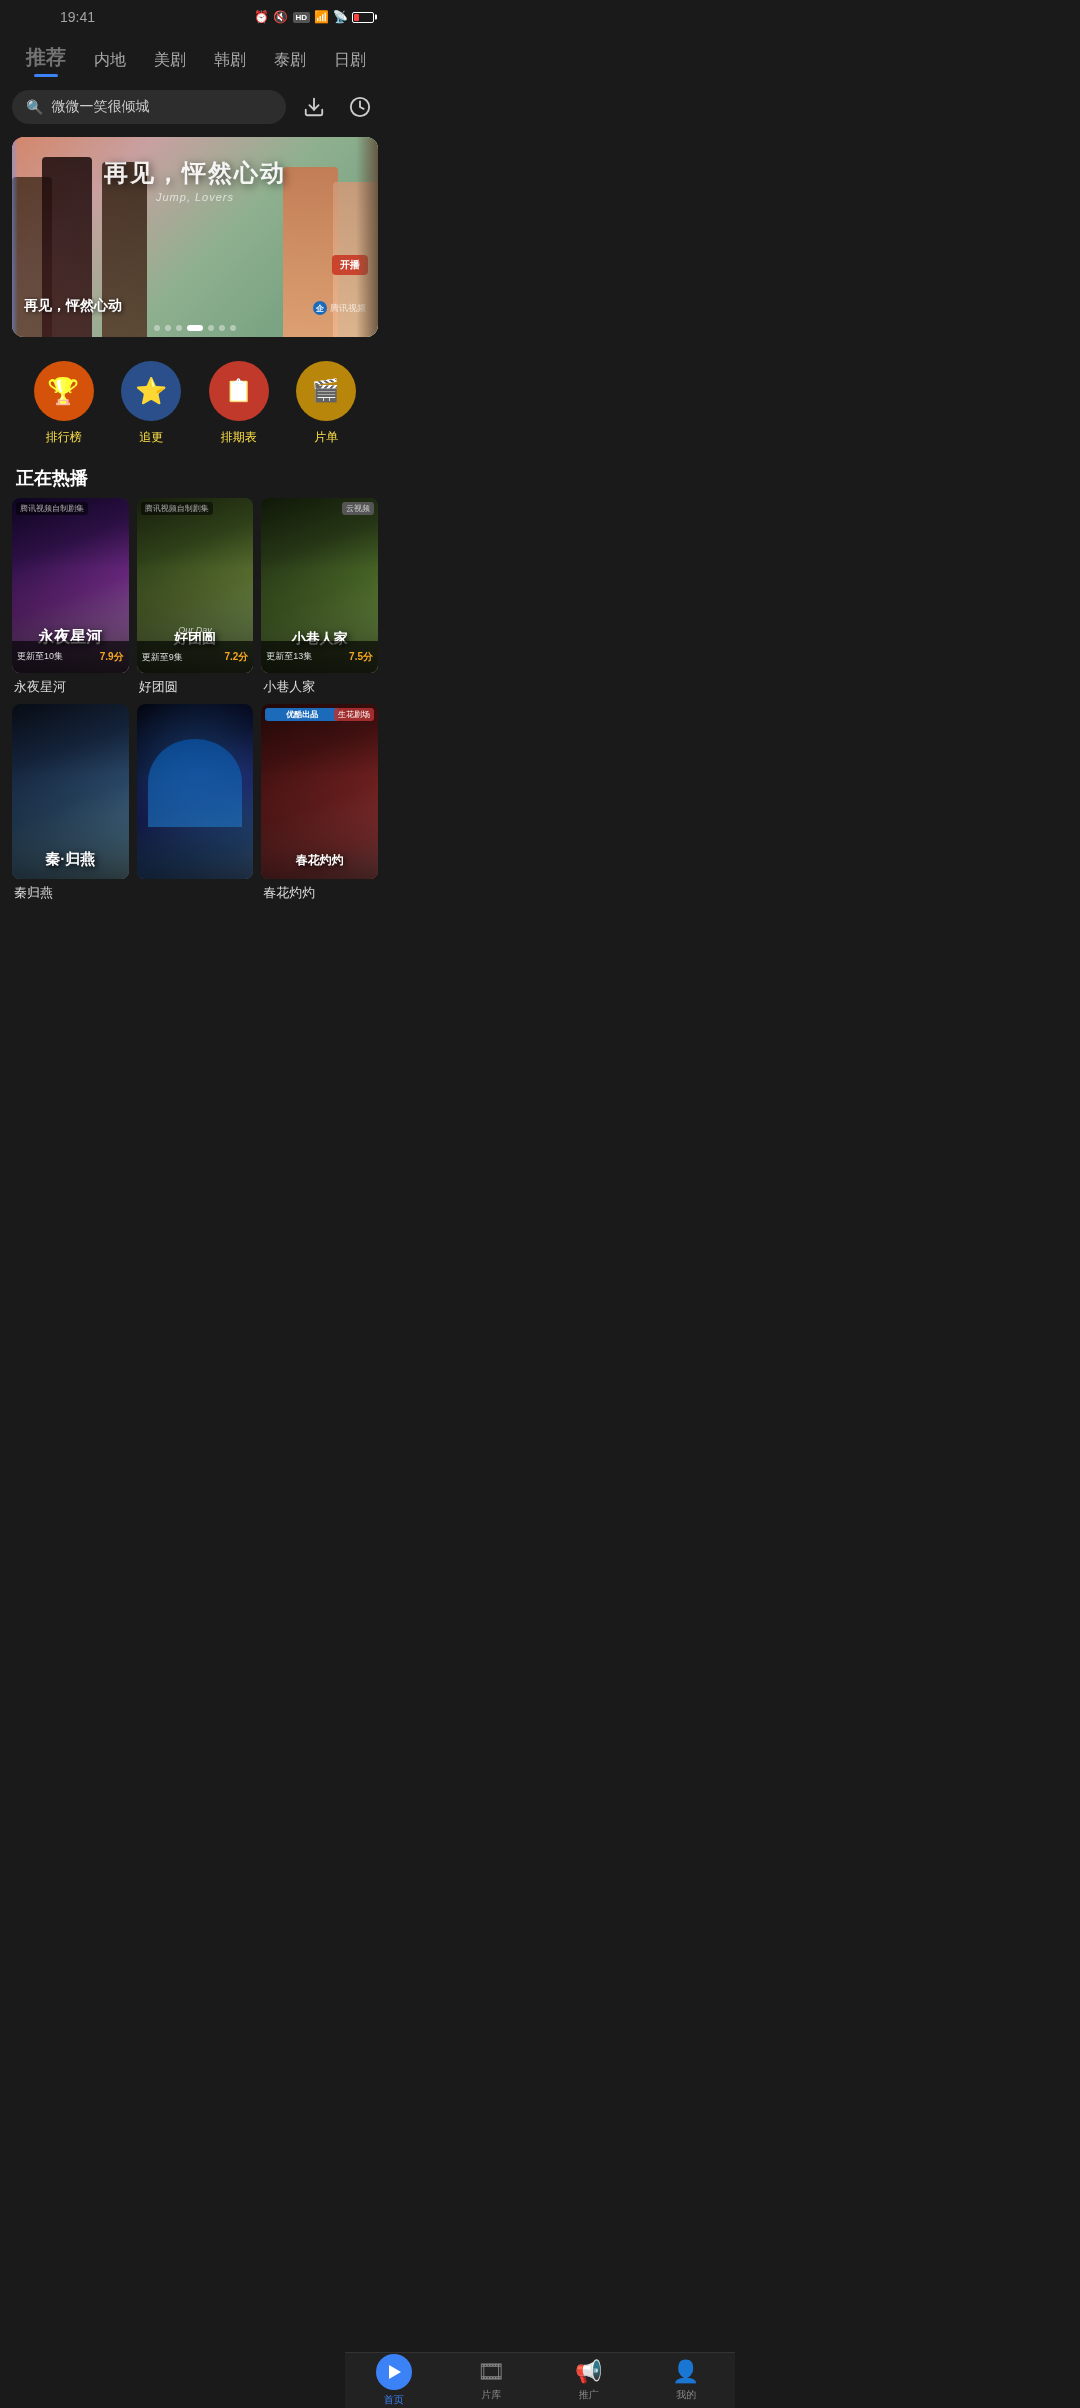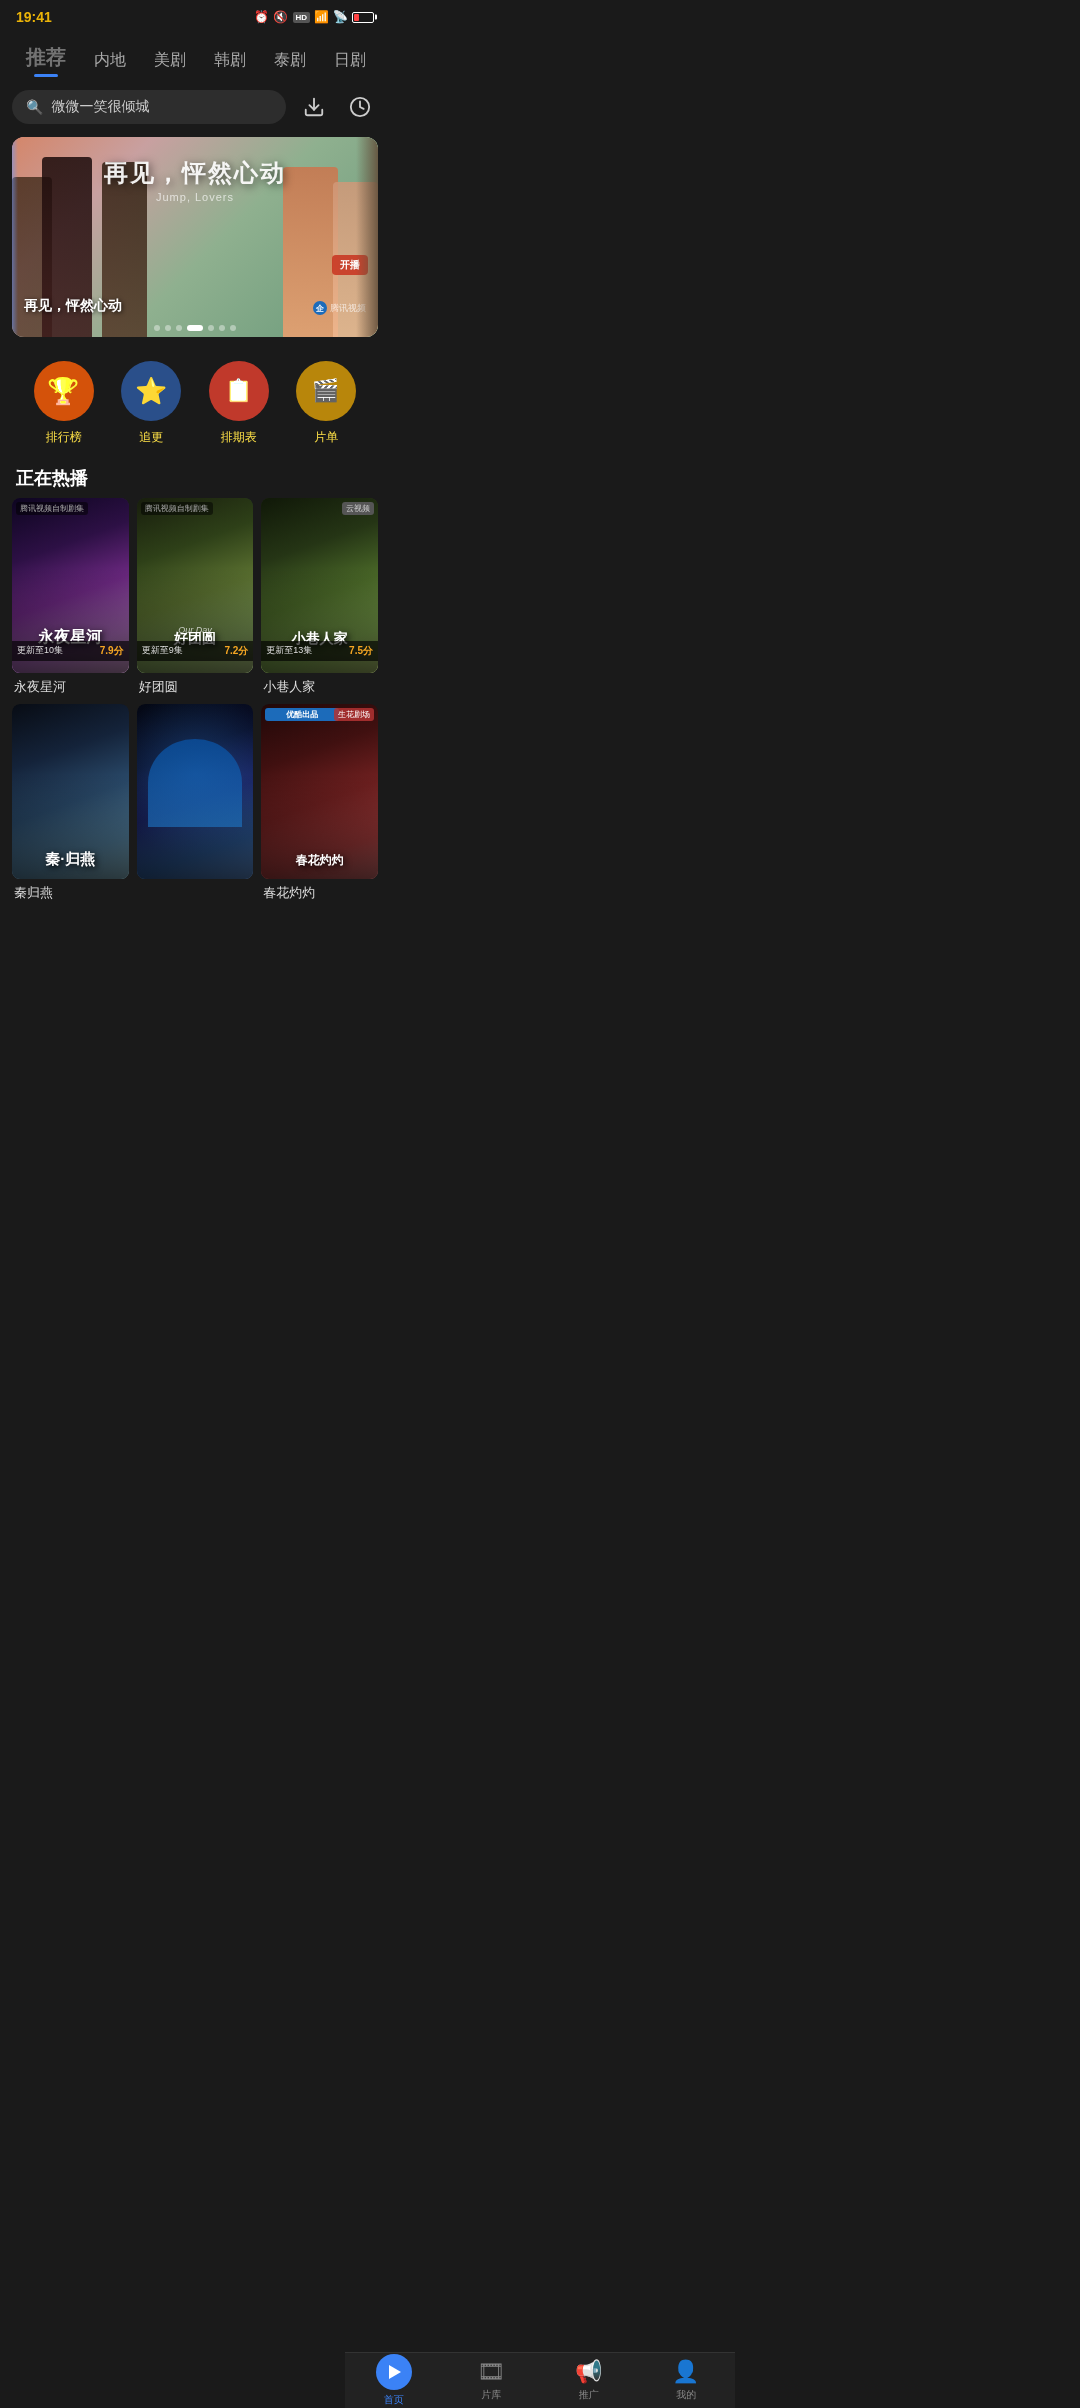--- a/index.html
+++ b/index.html
@@ -17,22 +17,23 @@
     
     .status-bar {
       display: flex;
       justify-content: space-between;
       align-items: center;
       padding: 8px 16px 4px;
       height: 30px;
     }
     .status-time {
       font-size: 14px;
-      font-weight: 700;
-      color: #eab308;
+      font-weight: 400;
+      color: #a3a3a3;
+      margin-left: 44px;
     }
     .status-icons {
       display: flex;
       align-items: center;
       gap: 4px;
       font-size: 11px;
       color: #fff;
     }
     .battery-bar {
       width: 22px;
@@ -241,29 +242,30 @@
       background: linear-gradient(160deg, #1a0a2e 0%, #3d1a5c 30%, #6b2d8a 60%, #c4a0d4 100%);
     }
     .card-bg-2 {
       background: linear-gradient(160deg, #1a2a1a 0%, #2d4a2d 30%, #5a7a4a 60%, #8aaa7a 100%);
     }
     .card-bg-3 {
       background: linear-gradient(160deg, #1a2a0a 0%, #3a4a1a 30%, #6a7a3a 60%, #aaba7a 100%);
     }
     .card-update-bar {
       position: absolute;
-      bottom: 12px;
+      bottom: 0;
       left: 0;
       right: 0;
       background: rgba(0,0,0,0.65);
-      padding: 3px 5px;
+      padding: 9px 5px;
       font-size: 9px;
       color: #ddd;
       display: flex;
       justify-content: space-between;
+      align-items: center;
     }
     .card-score {
       color: #f5a623;
       font-size: 10px;
       font-weight: 600;
     }
     .card-name {
       margin-top: 5px;
       font-size: 13px;
       color: #ddd;
@@ -388,21 +390,21 @@
       <div class="banner-bg">
         <div class="banner-gradient"></div>
 
         <div style="position:absolute;left:0;bottom:0;width:40px;height:160px;background:linear-gradient(180deg,#2a1a0a,#4a2a1a);border-radius:4px 4px 0 0;opacity:0.7"></div>
         <div style="position:absolute;left:30px;bottom:0;width:50px;height:180px;background:linear-gradient(180deg,#1a0a0a,#3a1818);border-radius:4px 4px 0 0;opacity:0.85"></div>
         <div style="position:absolute;left:90px;bottom:0;width:45px;height:175px;background:linear-gradient(180deg,#28180a,#503020);border-radius:4px 4px 0 0;opacity:0.8"></div>
         <div style="position:absolute;right:40px;bottom:0;width:55px;height:170px;background:linear-gradient(180deg,#c87850,#e8a070);border-radius:4px 4px 0 0;opacity:0.9"></div>
         <div style="position:absolute;right:0;bottom:0;width:45px;height:155px;background:linear-gradient(180deg,#d09878,#f0b890);border-radius:4px 4px 0 0;opacity:0.85"></div>
 
         <div style="position:absolute;top:20px;left:50%;transform:translateX(-50%);font-size:24px;font-weight:900;color:rgba(255,255,255,0.92);text-shadow:2px 2px 8px rgba(0,0,0,0.6);white-space:nowrap;letter-spacing:2px">再见，怦然心动</div>
-        <div style="position:absolute;top:54px;left:50%;transform:translateX(-50%);font-size:11px;color:rgba(255,255,255,0.65);white-space:nowrap;letter-spacing:1px">Jump, Lovers</div>
+        <div style="position:absolute;top:54px;left:50%;transform:translateX(-50%);font-size:11px;color:rgba(255,255,255,0.65);white-space:nowrap;font-style:italic;letter-spacing:1px">Jump, Lovers</div>
 
         <div style="position:absolute;left:0;top:0;bottom:0;width:6px;background:linear-gradient(90deg,rgba(100,150,255,0.5),transparent);border-radius:2px 0 0 2px"></div>
 
         <div style="position:absolute;top:118px;right:10px;background:rgba(200,50,30,0.85);color:#fff;font-size:10px;font-weight:bold;padding:3px 8px;border-radius:4px">开播</div>
 
         <div style="position:absolute;bottom:22px;left:12px;font-size:14px;font-weight:700;color:#fff;text-shadow:1px 1px 4px rgba(0,0,0,0.8)">再见，怦然心动</div>
 
         <div style="position:absolute;bottom:22px;right:12px;display:flex;align-items:center;gap:3px">
           <span style="width:14px;height:14px;background:#1c6bba;border-radius:50%;display:inline-flex;align-items:center;justify-content:center;font-size:8px;color:#fff;font-weight:bold">企</span>
           <span style="font-size:9px;color:rgba(255,255,255,0.7)">腾讯视频</span>

